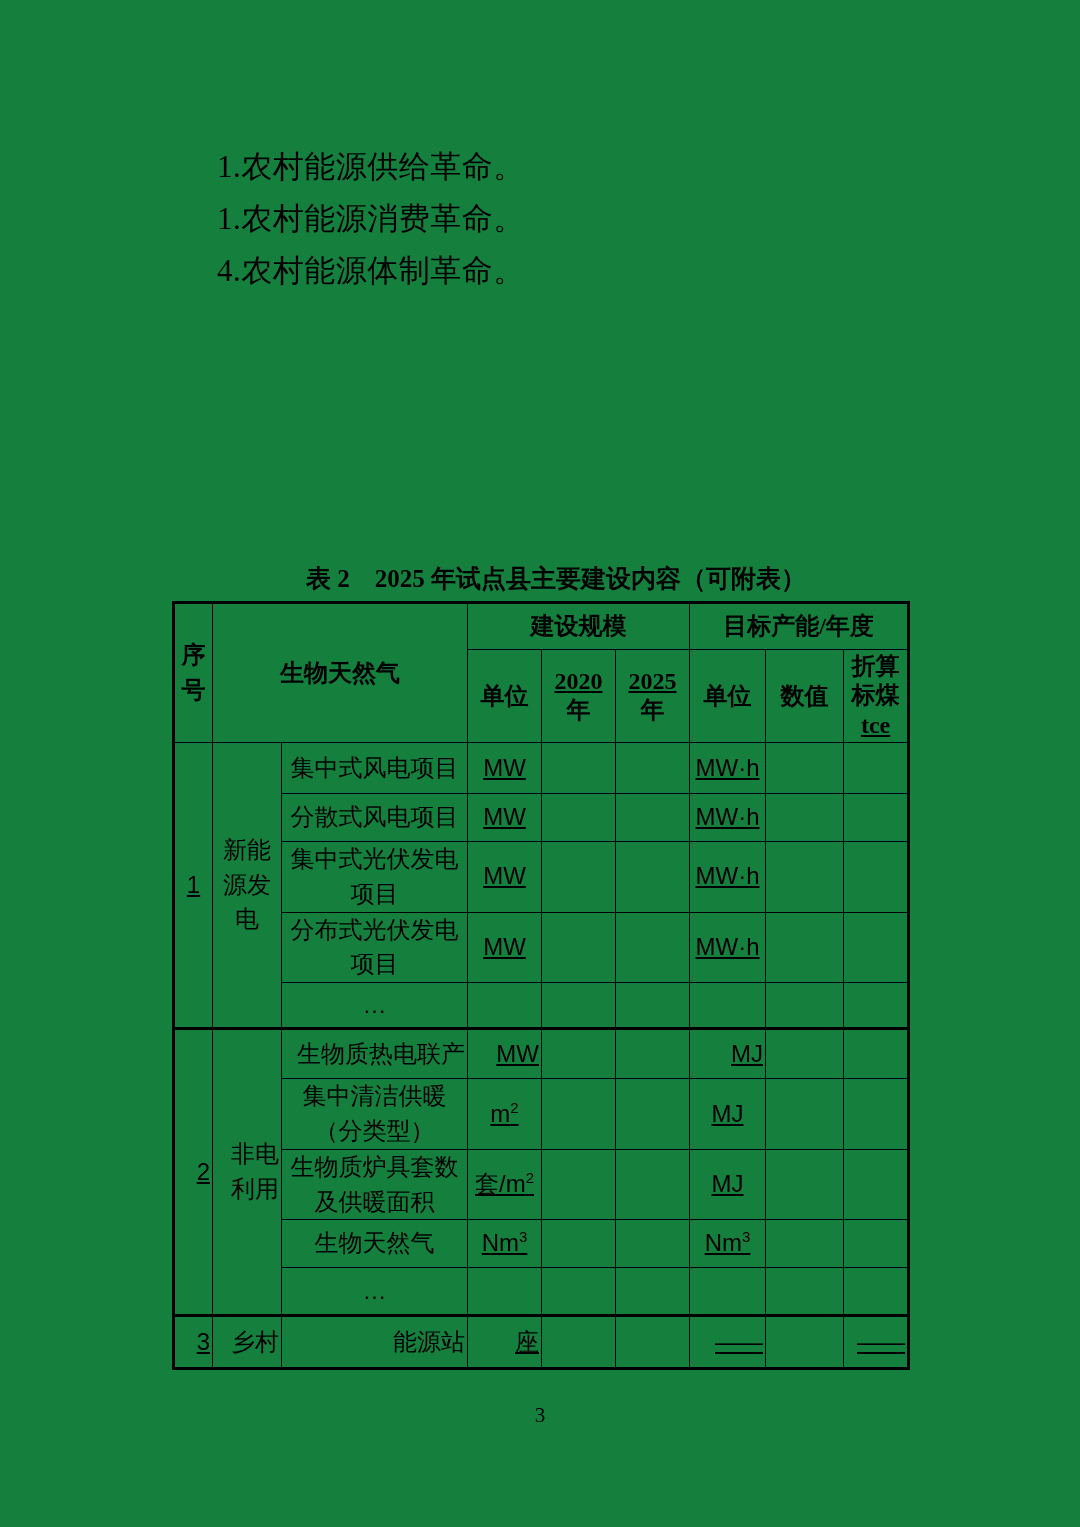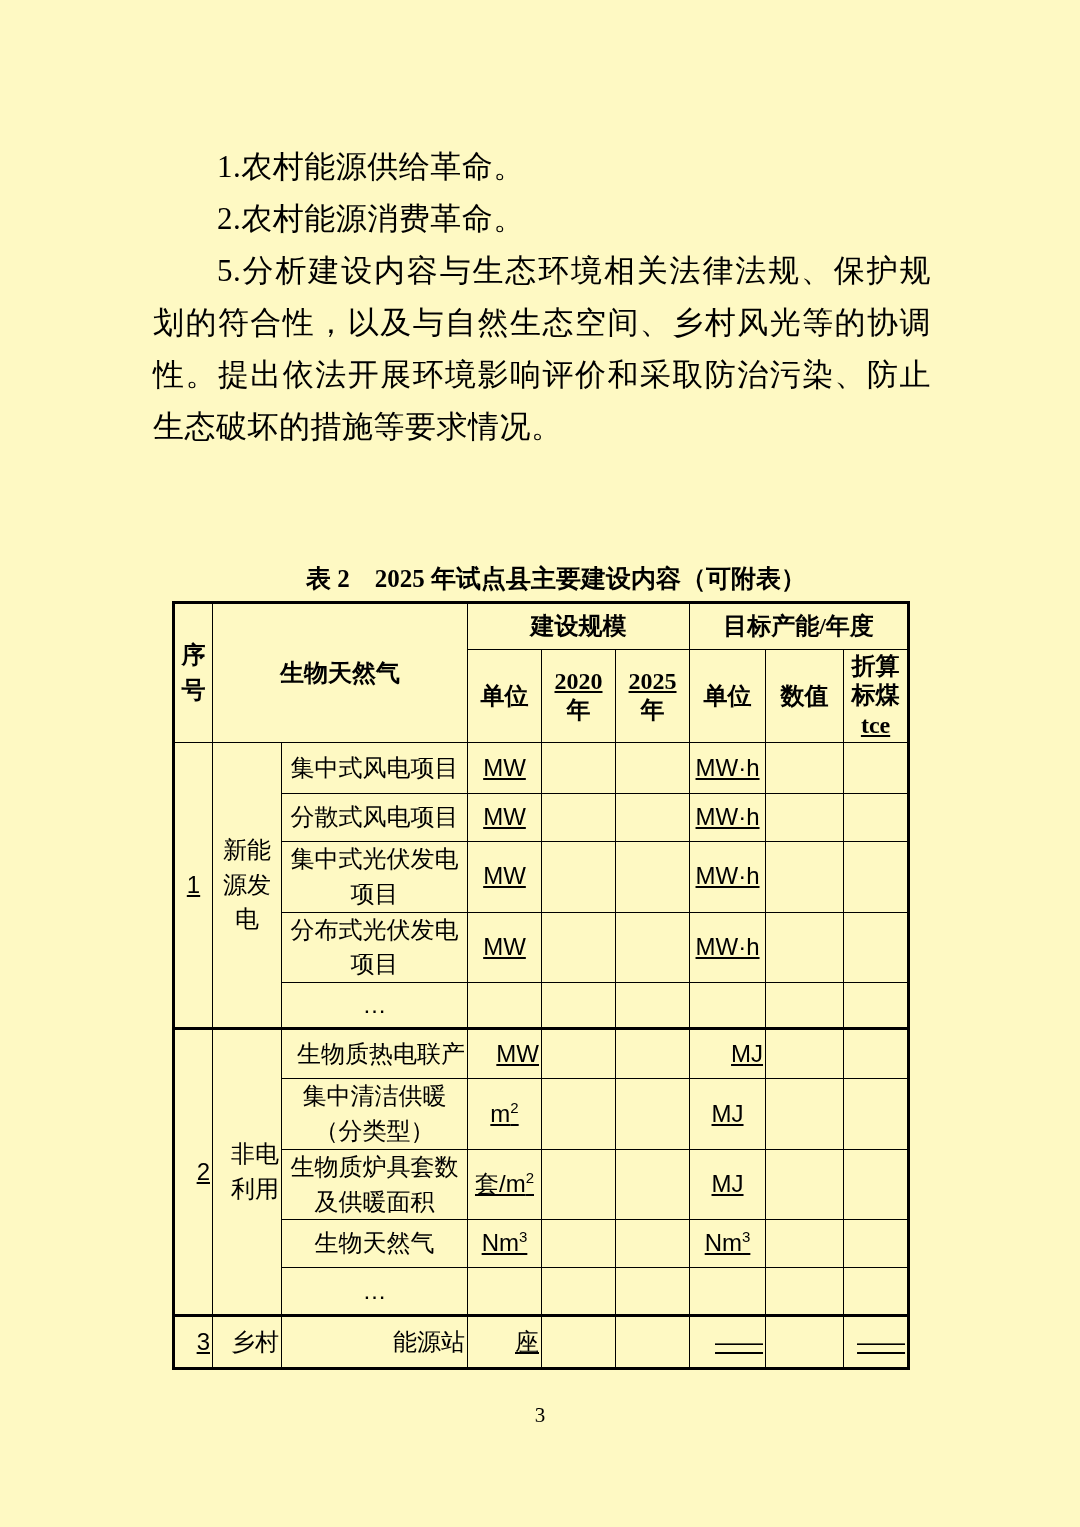--- a/index.html
+++ b/index.html
@@ -1,21 +1,21 @@
 <!DOCTYPE html>
 <html><head>
 <meta charset="utf-8">
 <style>
   * { box-sizing: border-box; }
   html, body { margin: 0; padding: 0; background: #ffffff; }
   .page {
     position: relative;
     width: 1080px;
     height: 1527px;
-    background: #fef9c3;
+    background: #15803d;
     color: #000000;
     font-family: "Liberation Serif", sans-serif;
     overflow: hidden;
   }
   
   .text-block {
     position: absolute;
     left: 153px;
     top: 141px;
     width: 778px;
@@ -79,22 +79,22 @@
     font-family: "Liberation Serif", serif;
   }
 </style>
 </head>
 <body>
 
 <div class="page">
 
   <div class="text-block">
     <p class="para">1.农村能源供给革命。</p>
-    <p class="para">2.农村能源消费革命。</p>
-    <p class="para">5.分析建设内容与生态环境相关法律法规、保护规划的符合性，以及与自然生态空间、乡村风光等的协调性。提出依法开展环境影响评价和采取防治污染、防止生态破坏的措施等要求情况。</p>
+    <p class="para">1.农村能源消费革命。</p>
+    <p class="para">4.农村能源体制革命。</p>
   </div>
 
   <div class="table-caption">表 2　2025 年试点县主要建设内容（可附表）</div>
 
   <table class="main-table">
     <colgroup>
       <col style="width:39px">
         <col style="width:69px">
         <col style="width:186px">
       <col style="width:74px">

